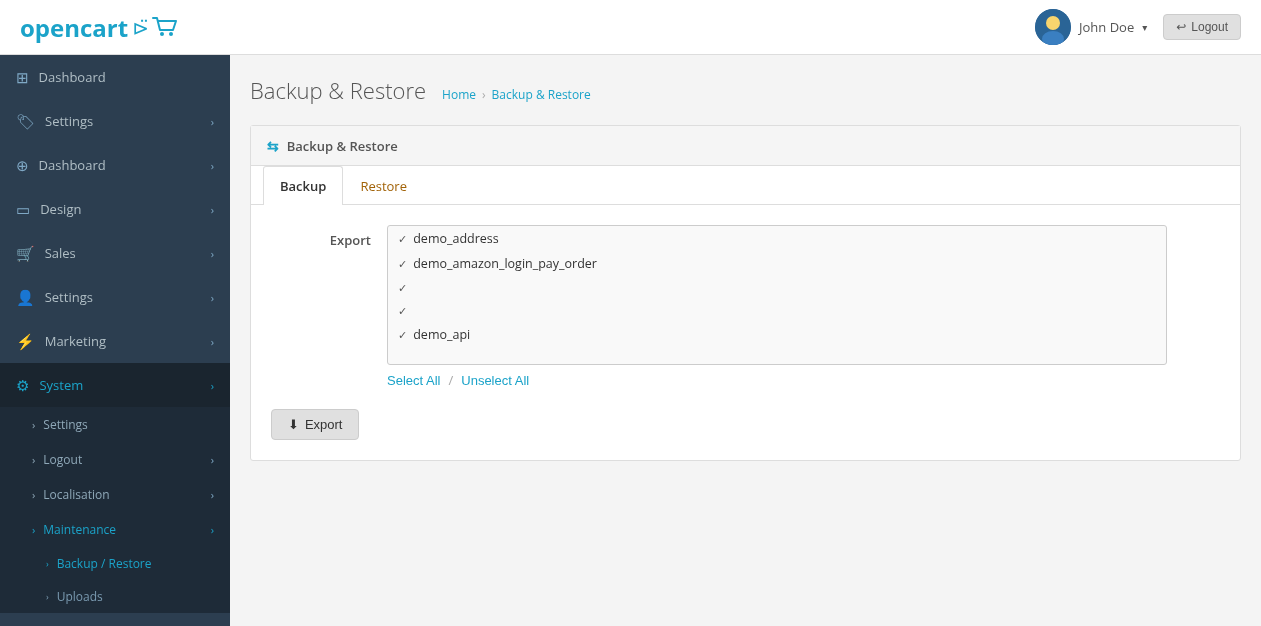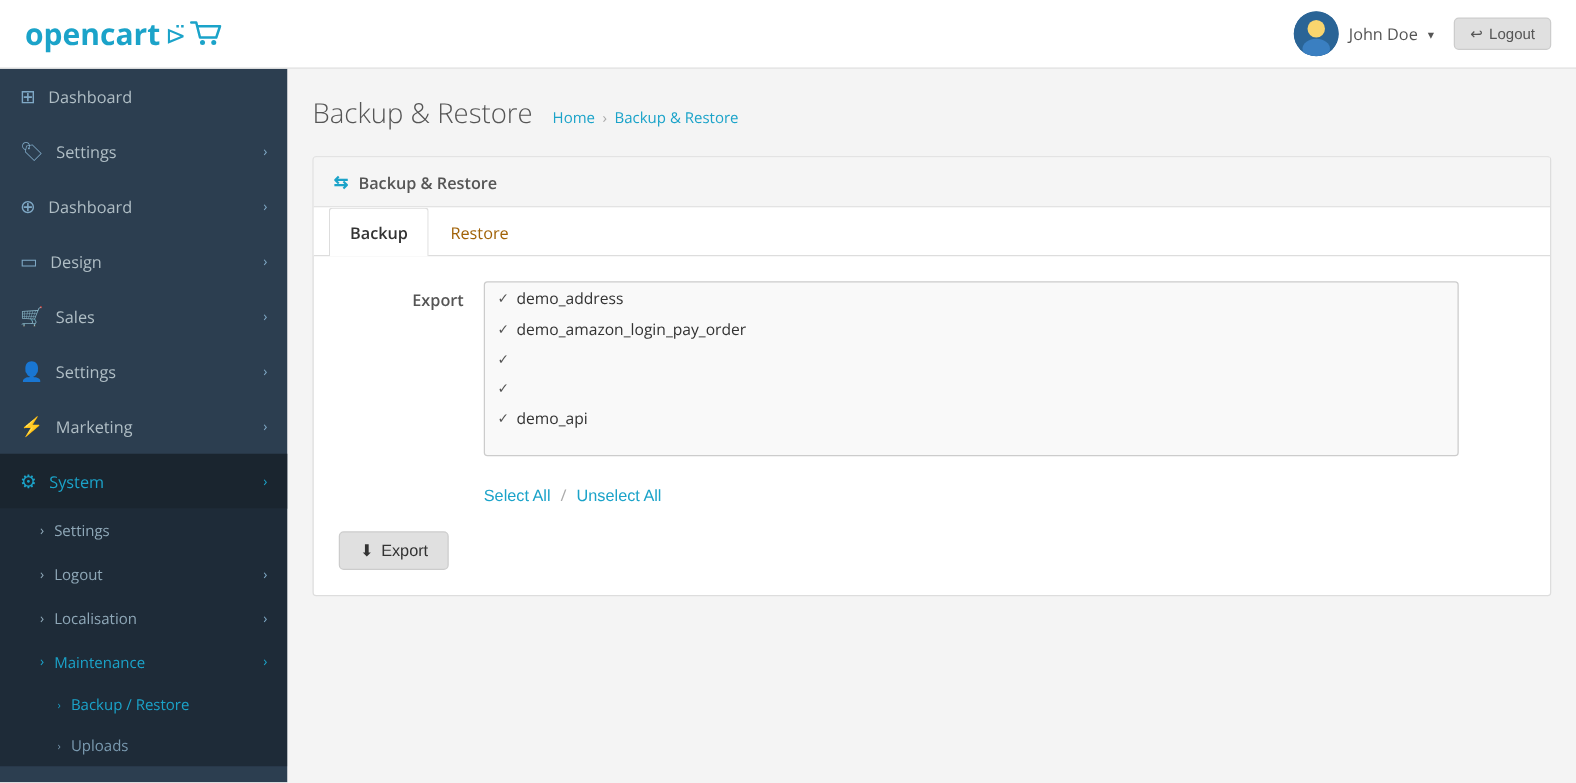--- a/index.html
+++ b/index.html
@@ -231,21 +231,21 @@
       align-items: center;
       gap: 6px;
       cursor: pointer;
     }
     .select-option .check { color: #555; font-size: 11px; }
 
     .select-actions {
       display: flex;
       align-items: center;
       gap: 8px;
-      margin-top: 22px;
+      margin-top: 6px;
       max-width: 780px;
       padding-left: 0;
     }
     .link-btn {
       color: #1ba3c9;
       text-decoration: none;
       font-size: 13px;
       cursor: pointer;
       background: none;
       border: none;

